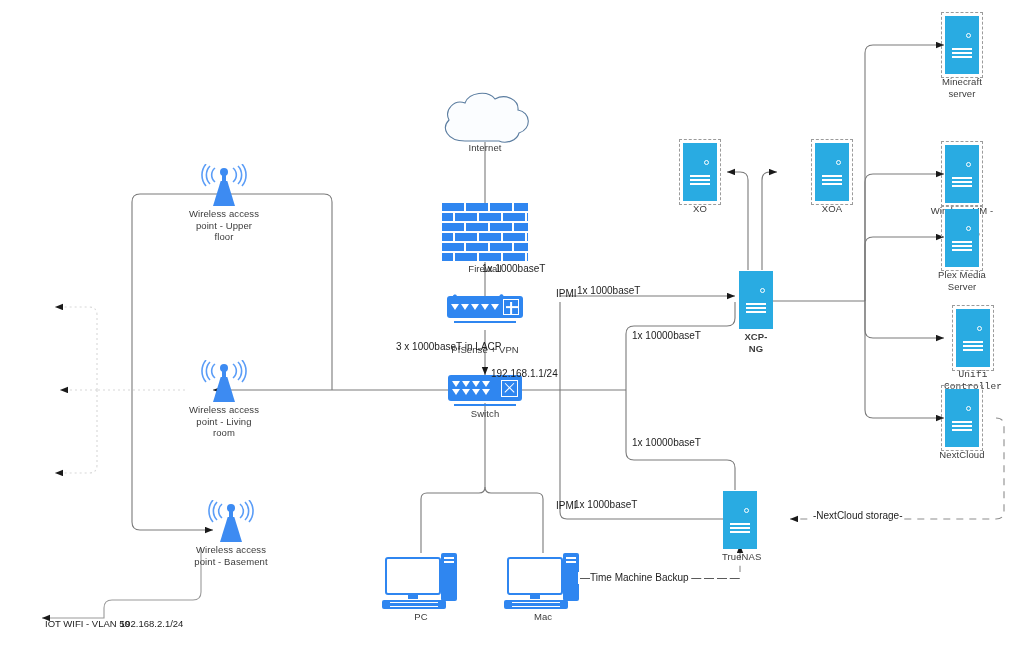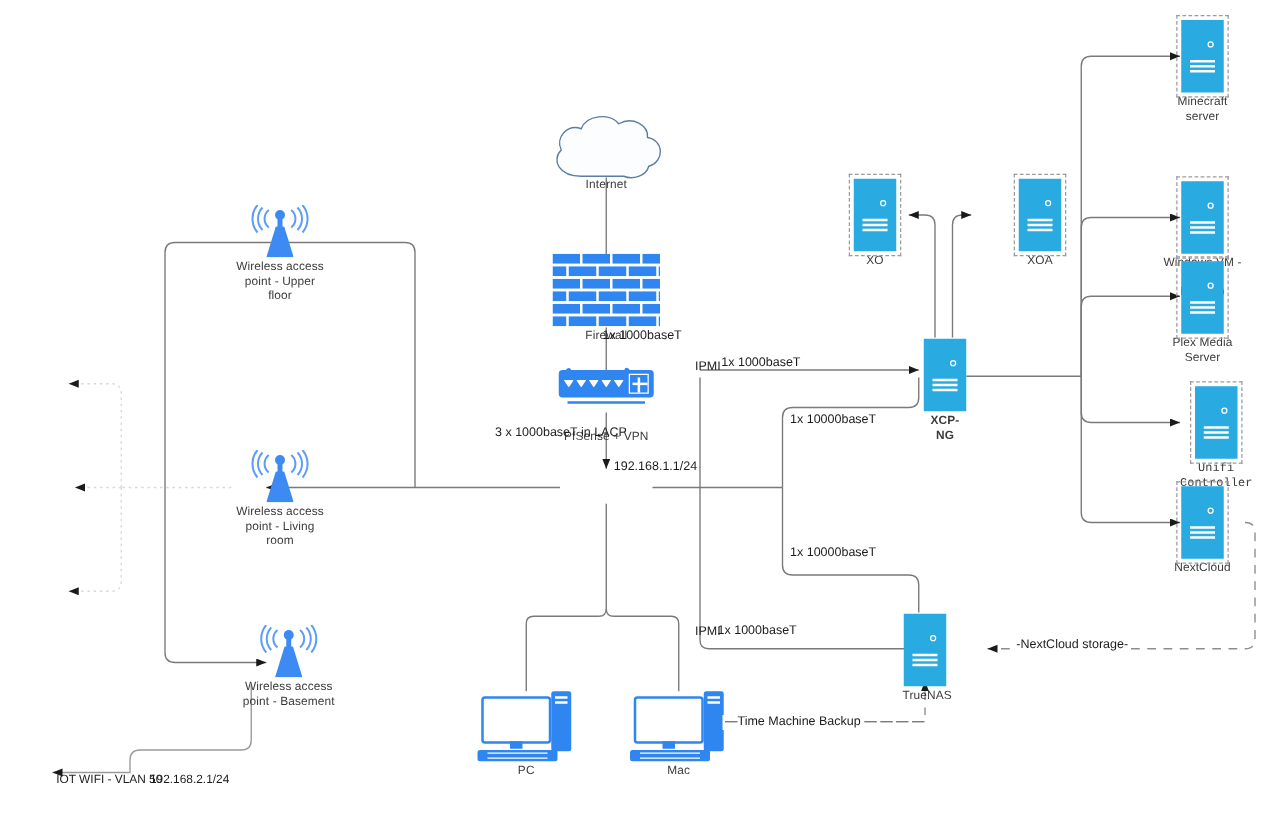--- a/index.html
+++ b/index.html
@@ -410,20 +410,39 @@
             <s></s>
             <s></s>
         </div>
         <div class="panel arrows" style="width:16px; height:16px;"></div>
       </div>
       <div class="underbar" style="width:62px; margin-left:7px;"></div>
     </div>
     <div class="node-label">PfSense + VPN</div>
   </div>
 
+  <div class="node" style="left:448px; top:375px; width:74px;">
+    <div class="netdev" style="width:74px;">
+      <div class="netbody" style="width:74px; height:26px;">
+        <div class="ports" style="width:44px;">
+          <s></s>
+            <s></s>
+            <s></s>
+            <s></s>
+          <s></s>
+            <s></s>
+            <s></s>
+            <s></s>
+        </div>
+        <div class="panel cross" style="width:17px; height:17px;"></div>
+      </div>
+      <div class="underbar" style="width:62px; margin-left:6px;"></div>
+    </div>
+    <div class="node-label">Switch</div>
+  </div>
 
   <div class="node" style="left:176px; top:164px; width:96px;">
     <div class="ap">
       <div class="knob"></div>
         <div class="mast"></div>
         <div class="tower"></div>
       <svg width="50" height="24" style="position:absolute;left:0;top:0;">
         <path d="M16,18 A9,9 0 0 1 16,4" stroke="#5b9df7" stroke-width="1.6" fill="none"></path>
         <path d="M11,20 A13,13 0 0 1 11,2" stroke="#5b9df7" stroke-width="1.6" fill="none"></path>
         <path d="M7,22 A17,17 0 0 1 7,0" stroke="#5b9df7" stroke-width="1.6" fill="none"></path>

